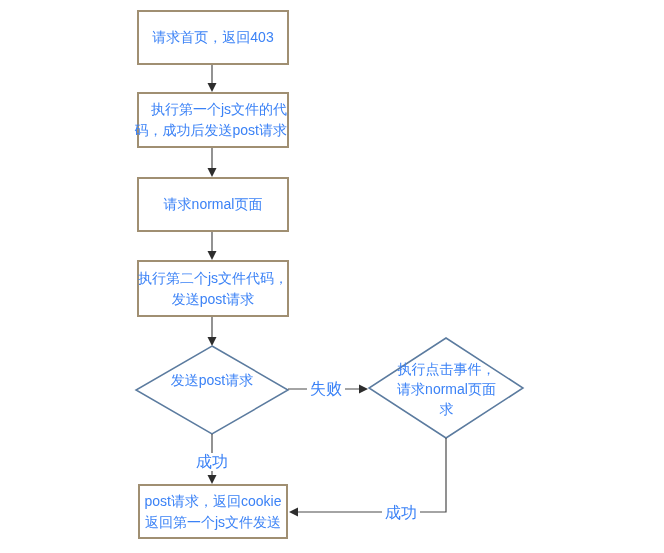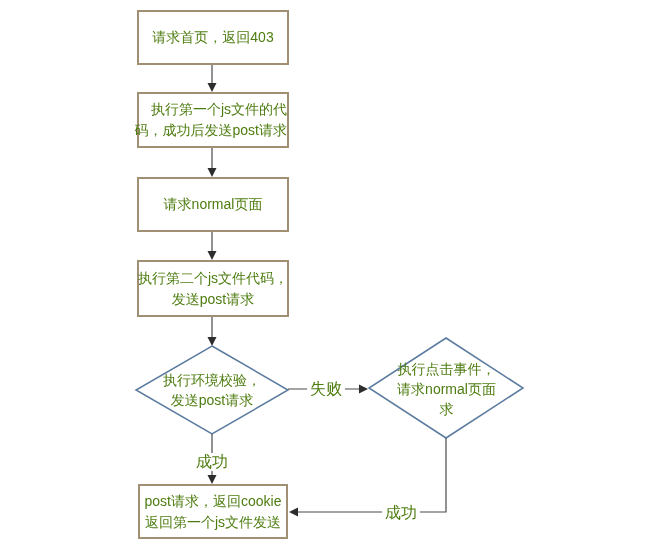--- a/index.html
+++ b/index.html
@@ -6,21 +6,21 @@
     margin: 0;
     padding: 0;
     background: #ffffff;
   }
   .canvas {
     position: relative;
     width: 664px;
     height: 553px;
     background: #ffffff;
     font-family: "Liberation Sans", "DejaVu Sans", sans-serif;
-    color: #4d7c0f;
+    color: #3b82f6;
     overflow: hidden;
   }
   .layer {
     position: absolute;
     left: 0;
     top: 0;
   }
   .node {
     position: absolute;
     box-sizing: border-box;
@@ -107,21 +107,20 @@
   <div class="node n3">
     <div>请求normal页面</div>
   </div>
 
   <div class="node n4">
     <div>执行第二个js文件代码，</div>
     <div>发送post请求</div>
   </div>
 
   <div class="diamond-text d1-text">
-    <div>执行环境校验，</div>
     <div>发送post请求</div>
   </div>
 
   <div class="diamond-text d2-text">
     <div>执行点击事件，</div>
     <div>请求normal页面</div>
     <div>求</div>
   </div>
 
   <div class="node n5">

